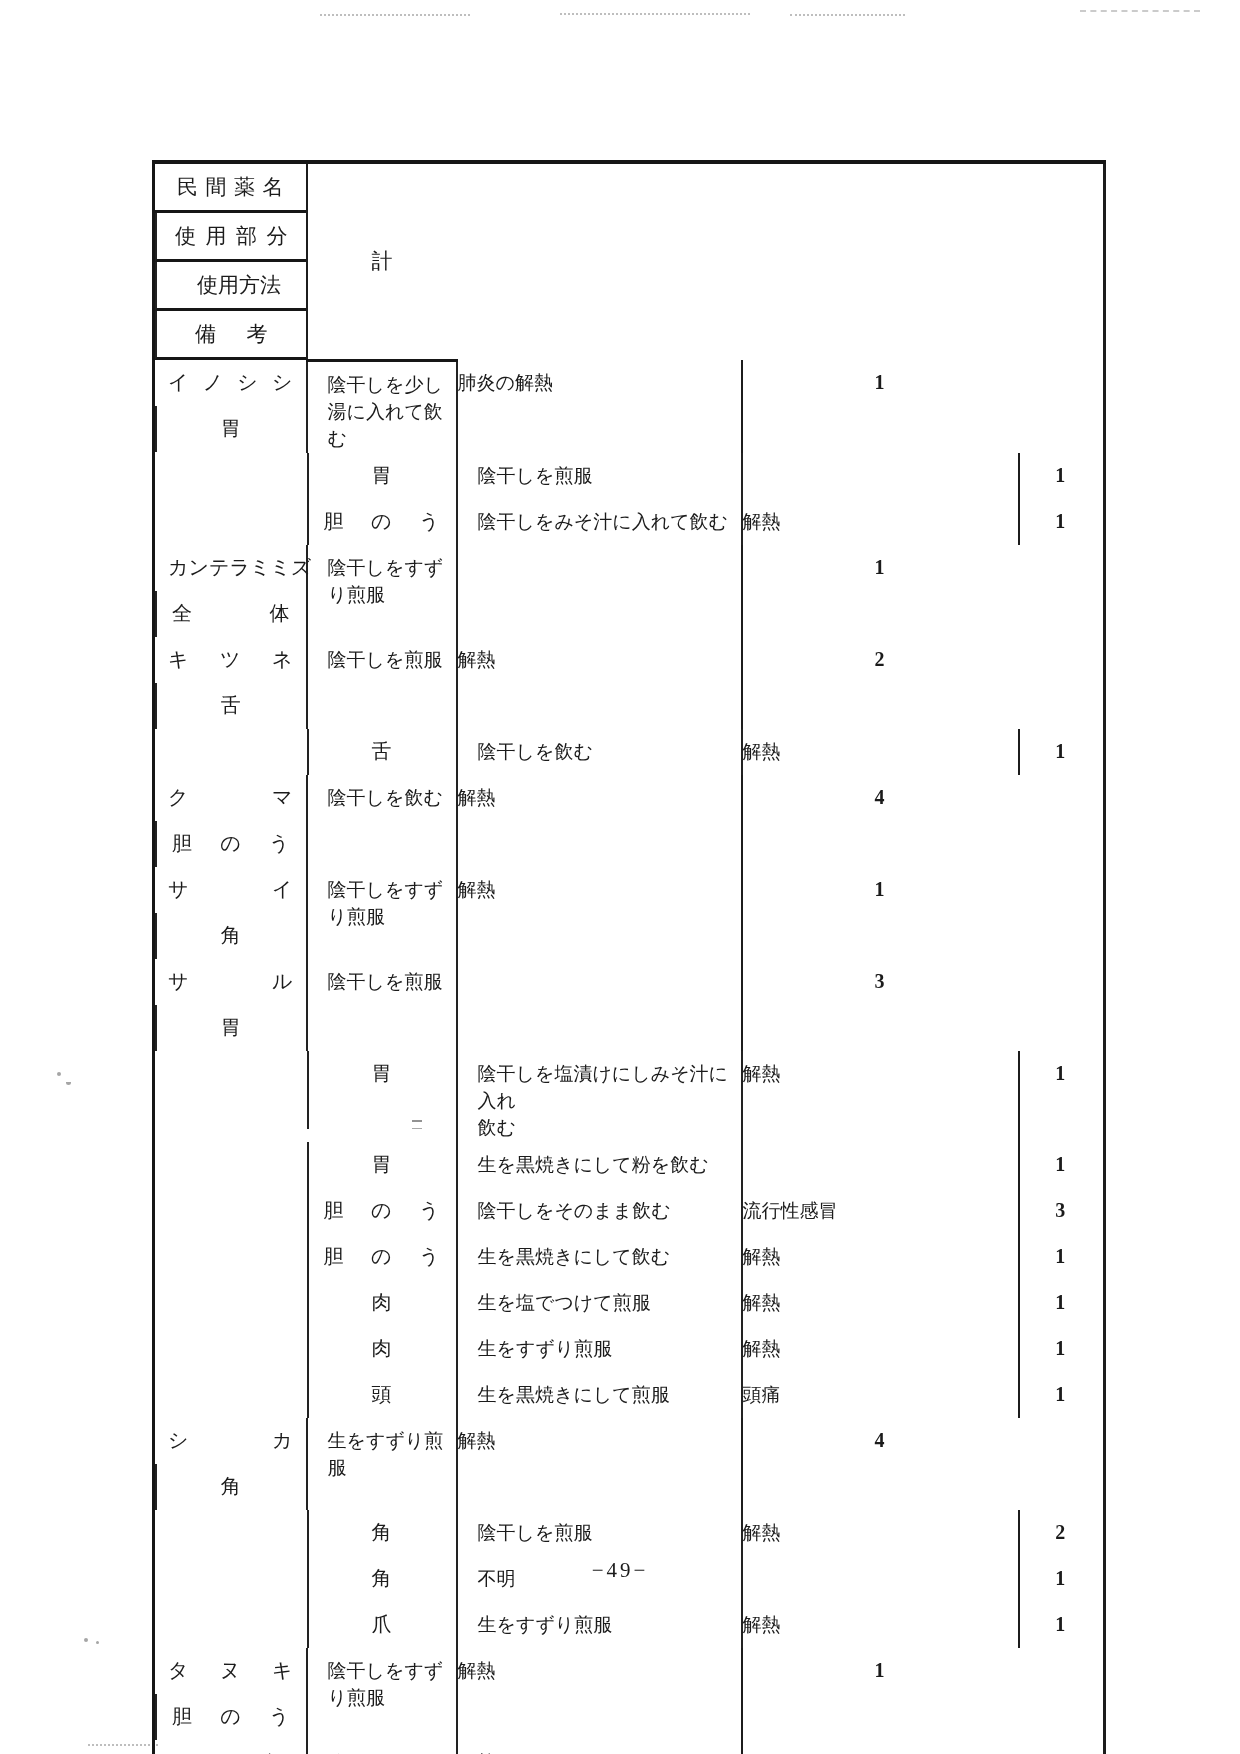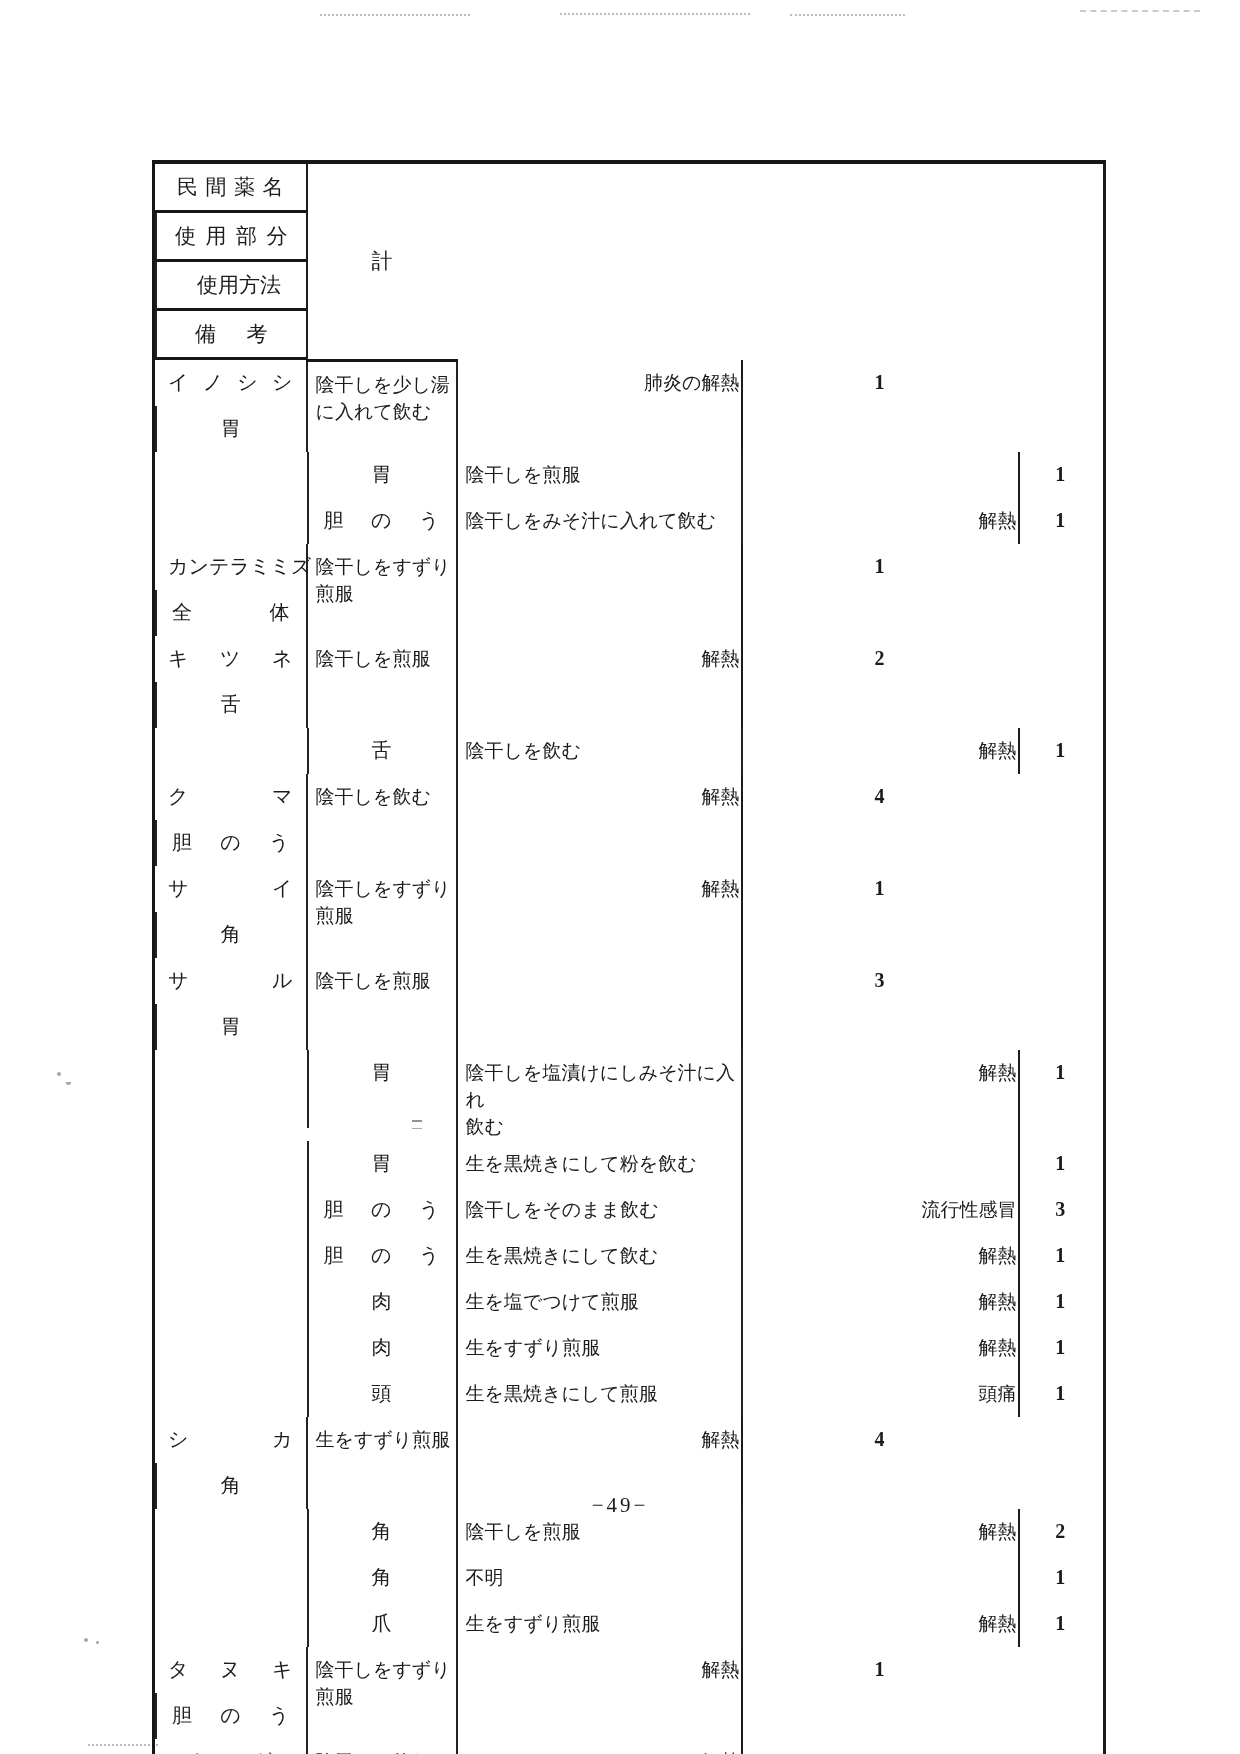--- a/index.html
+++ b/index.html
@@ -45,40 +45,40 @@
 
   tbody td{
     height:46px;
     vertical-align:top;
     padding-top:9px;
     line-height:27px;
     box-sizing:border-box;
   }
   tbody tr.tall td{height:78px;}
 
-  td.c-method{padding-left:8px;font-size:19px;white-space:pre-line;}
-  td.c-remark{padding-left:11px;font-size:19px;text-align:right;}
+  td.c-method{padding-left:20px;font-size:19px;white-space:pre-line;}
+  td.c-remark{padding-left:0;font-size:19px;}
   td.c-count{text-align:center;font-weight:bold;font-size:20px;letter-spacing:2px;}
 
   
   .jc{display:flex;justify-content:space-between;align-items:flex-start;}
   thead .jc{align-items:center;padding-top:0;}
   .jc-one{justify-content:center;}
   th.c-name{padding:0 22px;}
   td.c-name{padding-left:13px;padding-right:13px;}
   th.c-part{padding:0 18px;}
   td.c-part{padding-left:15px;padding-right:16px;}
   th.c-method.jc{padding:0 40px;}
   th.c-remark.jc{padding:0 38px;}
   th.c-count{padding:0;}
 
   
   .footer{
     position:absolute;
-    left:0;right:0;top:1493px;
+    left:0;right:0;top:1558px;
     text-align:center;
     font-size:21px;
     letter-spacing:3px;
   }
 
   
   .noise{position:absolute;border-top:2px dotted rgba(20,20,20,.28);height:0;}
   .n1{left:320px;top:14px;width:150px;}
   .n2{left:560px;top:13px;width:190px;}
   .n3{left:790px;top:14px;width:115px;}

